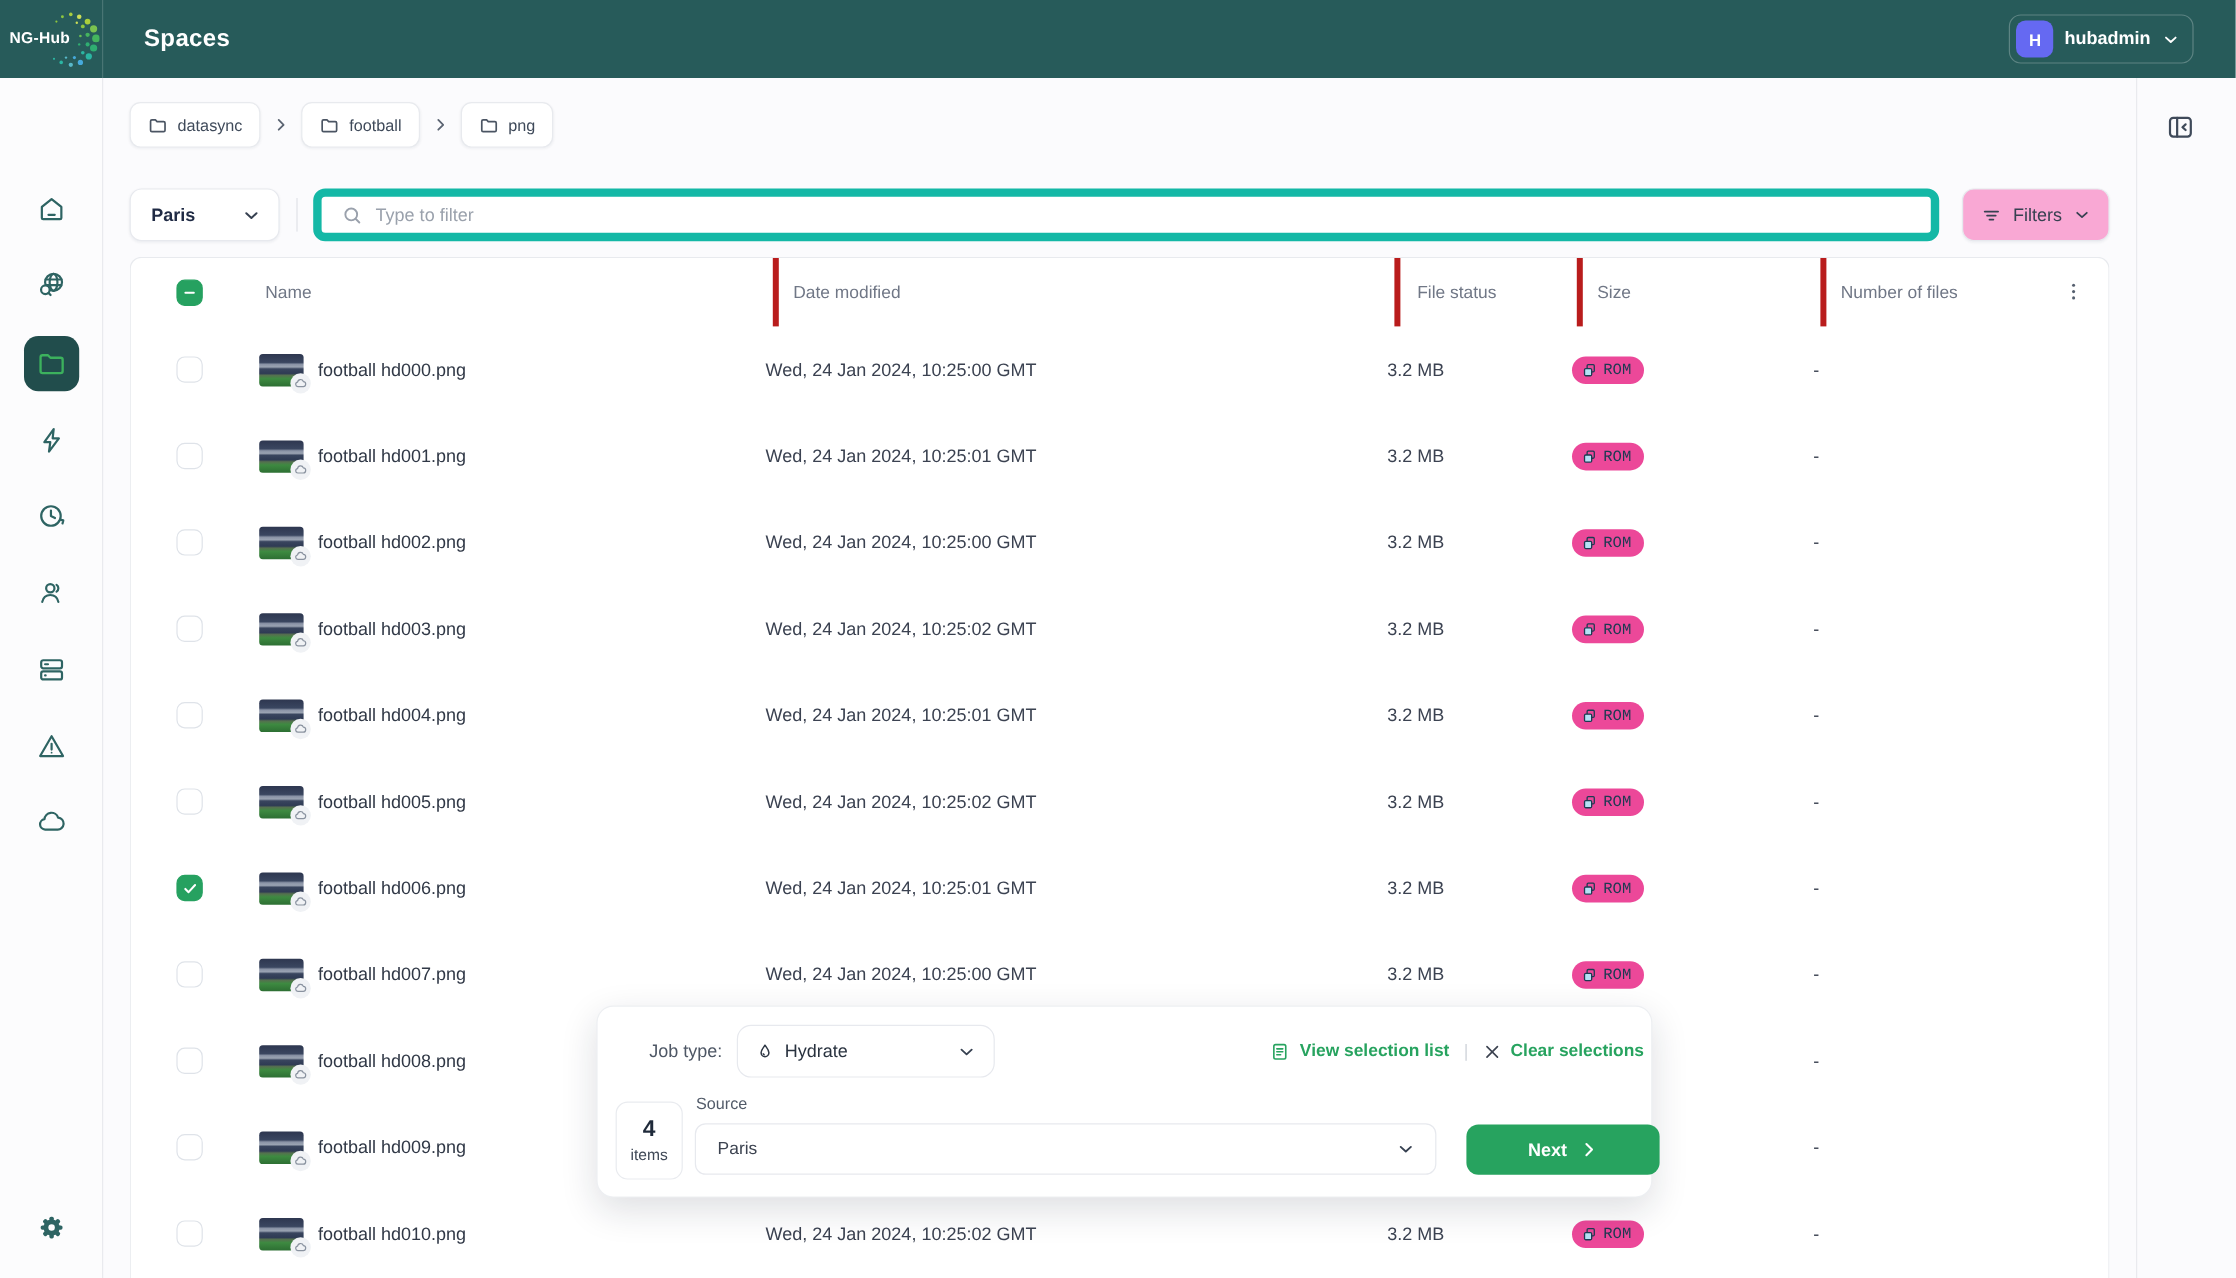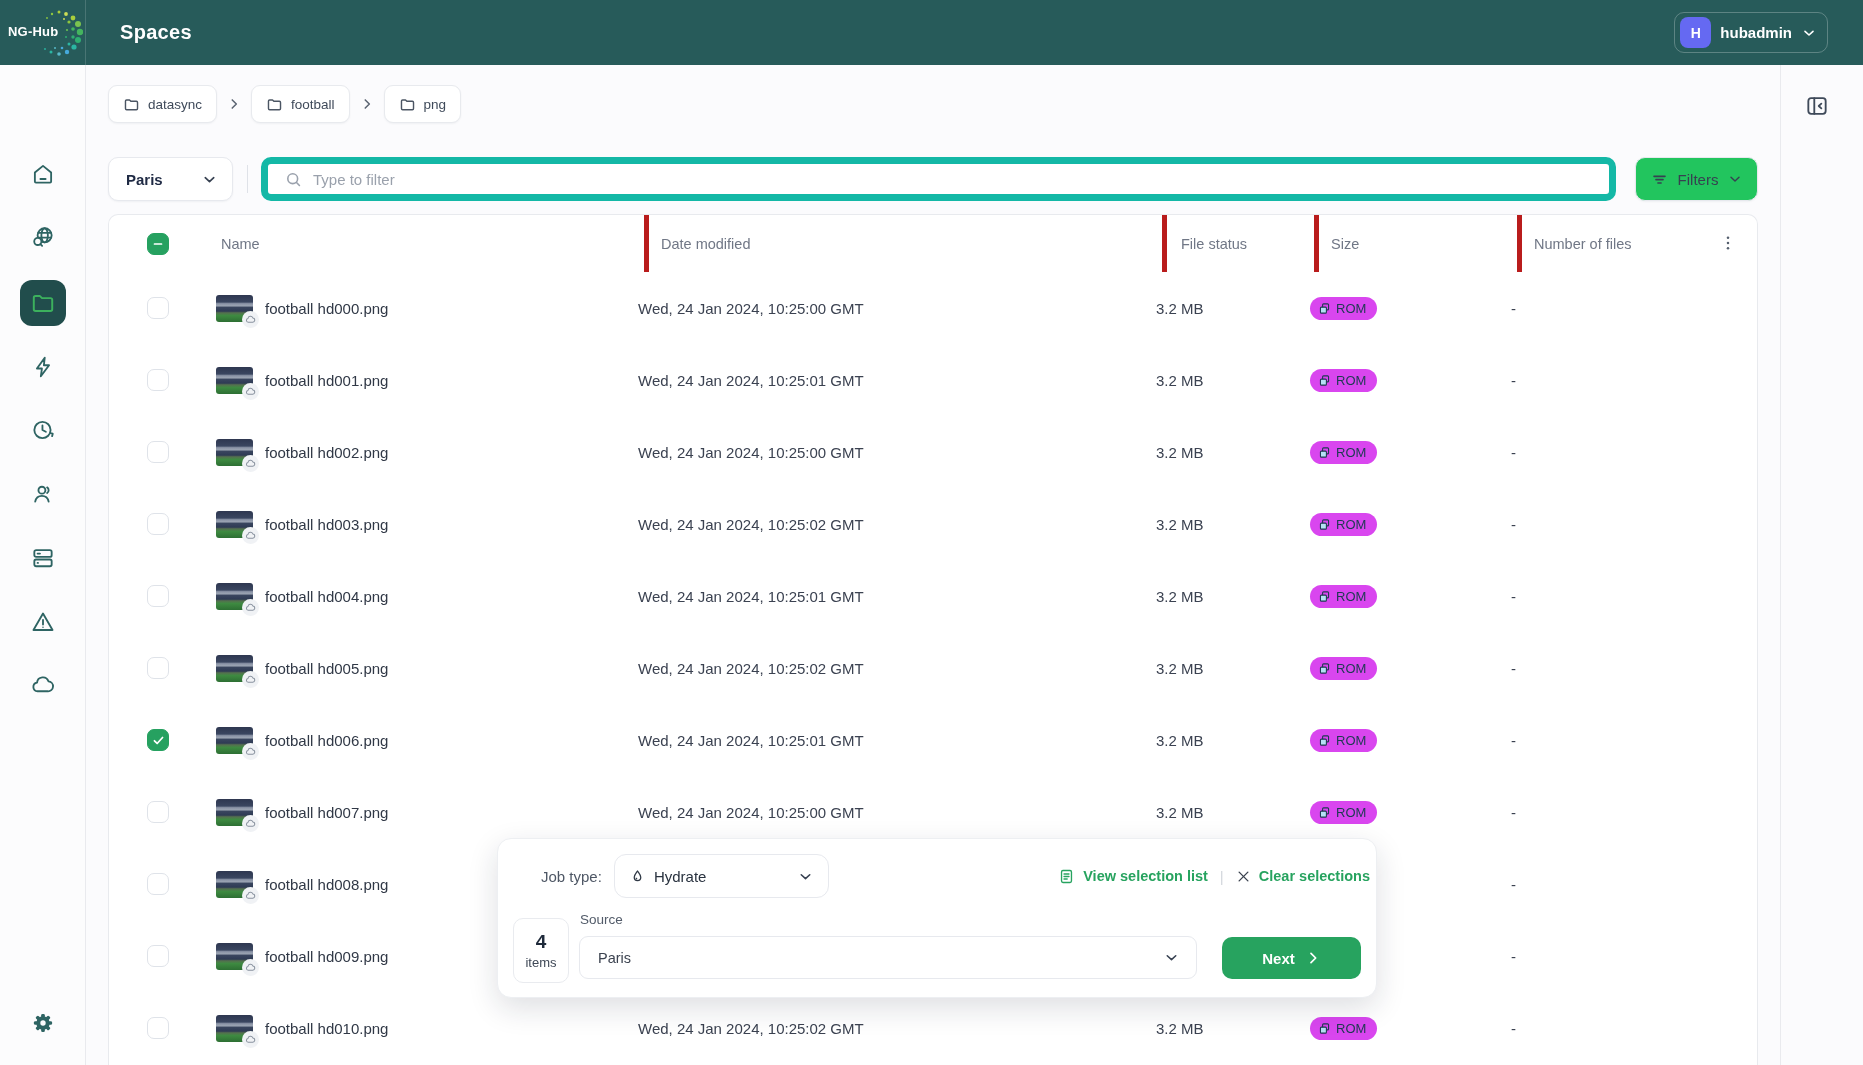--- a/index.html
+++ b/index.html
@@ -50,21 +50,21 @@
     justify-content:space-between; padding:0 14px 0 17px; box-shadow:0 1px 2px rgba(25,35,60,.05);
     cursor:pointer; z-index:10; }
   .scope-dd span { font-size:15px; font-weight:bold; color:#1f2a44; }
   .tb-divider { position:absolute; left:247px; top:165px; width:1px; height:28px; background:#dfe2e8; }
   .search-box { position:absolute; left:261px; top:157px; width:1355px; height:44px; background:#fff;
     border:7px solid #14b8a6; border-radius:10px; display:flex; align-items:center;
     padding:0 14px 0 16px; gap:10px; z-index:10; }
   .search-box input { border:none; outline:none; flex:1; font-size:15px;
     font-family:"Liberation Sans", sans-serif; color:#394150; background:transparent; }
   .search-box input::placeholder { color:#9aa1ac; }
-  .filters-btn { position:absolute; left:1635px; top:157px; width:123px; height:44px; background:#22c55e;
+  .filters-btn { position:absolute; left:1635px; top:157px; width:123px; height:44px; background:#f9a8d4;
     border:1px solid #e7e9ee; border-radius:10px; display:flex; align-items:center; gap:9px;
     justify-content:center; font-size:15px; color:#374151; cursor:pointer;
     box-shadow:0 1px 2px rgba(25,35,60,.05); z-index:10; }
 
   
   .table-card { position:absolute; left:108px; top:214px; width:1650px; height:900px;
     background:#fff; border:1px solid #e8eaee; border-bottom:none; border-radius:10px 10px 0 0; z-index:6; }
   .grid { display:grid; grid-template-columns:517px 518px 152px 203px 258px; align-items:center; }
   .thead { height:57px; position:relative; }
   .hcell { font-size:14.5px; color:#707786; height:100%; display:flex; align-items:center; }
@@ -84,22 +84,22 @@
   .cb.checked .mark, .cb.indet .mark { display:block; }
   .thumb { width:37px; height:27px; border-radius:3px; margin-left:47px; margin-right:12px;
     position:relative; flex:0 0 auto;
     background:linear-gradient(180deg,#2e3750 0%,#3a4660 26%,#8a93a6 32%,#9aa3b2 40%,
       #39455e 46%,#2f3b54 60%,#55704f 66%,#3e8a41 76%,#2d6f33 100%); }
   .thumb-badge { position:absolute; right:-6px; bottom:-6px; width:17px; height:17px; border-radius:50%;
     background:#f0f2f5; display:flex; align-items:center; justify-content:center; }
   .fname { font-size:15px; color:#303846; }
   .c-date,.c-size,.c-files { font-size:15px; color:#3b4251; padding-left:12px; }
   .c-status { padding-left:14px; }
-  .badge { display:inline-flex; align-items:center; gap:5px; background:#d946ef; color:#1d3a52;
-    border-radius:999px; padding:4px 11px 4px 8px; font-size:13px; }
+  .badge { display:inline-flex; align-items:center; gap:5px; background:#ec4899; color:#1d3a52;
+    border-radius:999px; padding:4px 11px 4px 8px; font-size:13px;font-family:Liberation Mono, monospace; }
 
   
   .panel { position:absolute; left:497px; top:838px; width:880px; height:160px; background:#fff;
     border:1px solid #edeff2; border-radius:14px; box-shadow:0 10px 30px rgba(20,30,50,.14);
     z-index:50; }
   .p-row1 { position:absolute; left:0; top:14px; width:100%; height:46px; display:flex;
     align-items:center; padding:0 6px 0 43px; }
   .job-label { font-size:15px; color:#4e5765; margin-right:12px; }
   .job-dd { width:215px; height:44px; border:1px solid #e7e9ee; border-radius:12px; display:flex;
     align-items:center; gap:8px; padding:0 14px; cursor:pointer; }
@@ -111,21 +111,21 @@
   .items-card { position:absolute; left:15px; top:79px; width:56px; height:65px;
     border:1px solid #e9ebef; border-radius:10px; display:flex; flex-direction:column;
     align-items:center; justify-content:center; gap:2px; }
   .items-num { font-size:19px; font-weight:bold; color:#1f2a3a; }
   .items-lbl { font-size:13px; color:#3f4856; }
   .src-label { position:absolute; left:82px; top:73px; font-size:13.5px; color:#525b69; }
   .src-dd { position:absolute; left:81px; top:97px; width:618px; height:43px;
     border:1px solid #e7e9ee; border-radius:9px; display:flex; align-items:center;
     padding:0 16px 0 18px; cursor:pointer; }
   .src-dd .sv { font-size:14.5px; color:#3c4350; flex:1; }
-  .next-btn { position:absolute; left:724px; top:98px; width:139px; height:42px; background:#27a35f;
+  .next-btn { position:absolute; left:724px; top:98px; width:161px; height:42px; background:#27a35f;
     border-radius:10px; display:flex; align-items:center; justify-content:center; gap:10px;
     color:#fff; font-size:15px; font-weight:bold; cursor:pointer; border:none; }
 </style>
 </head>
 <body>
 
 <div class="topbar">
   <div class="logo-box">
     <svg class="logo-ring" width="50" height="50" viewBox="0 0 50 50">
       <g>

